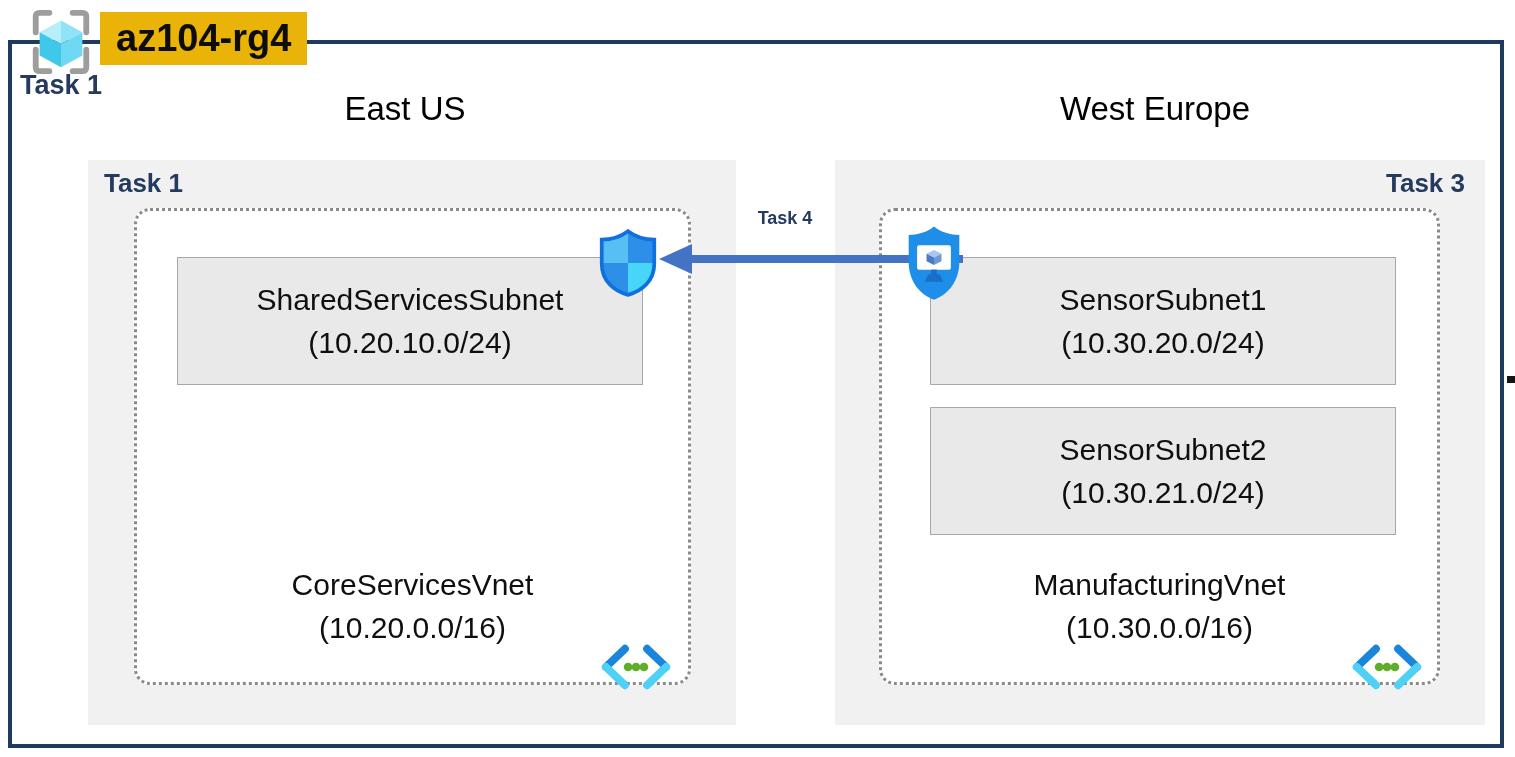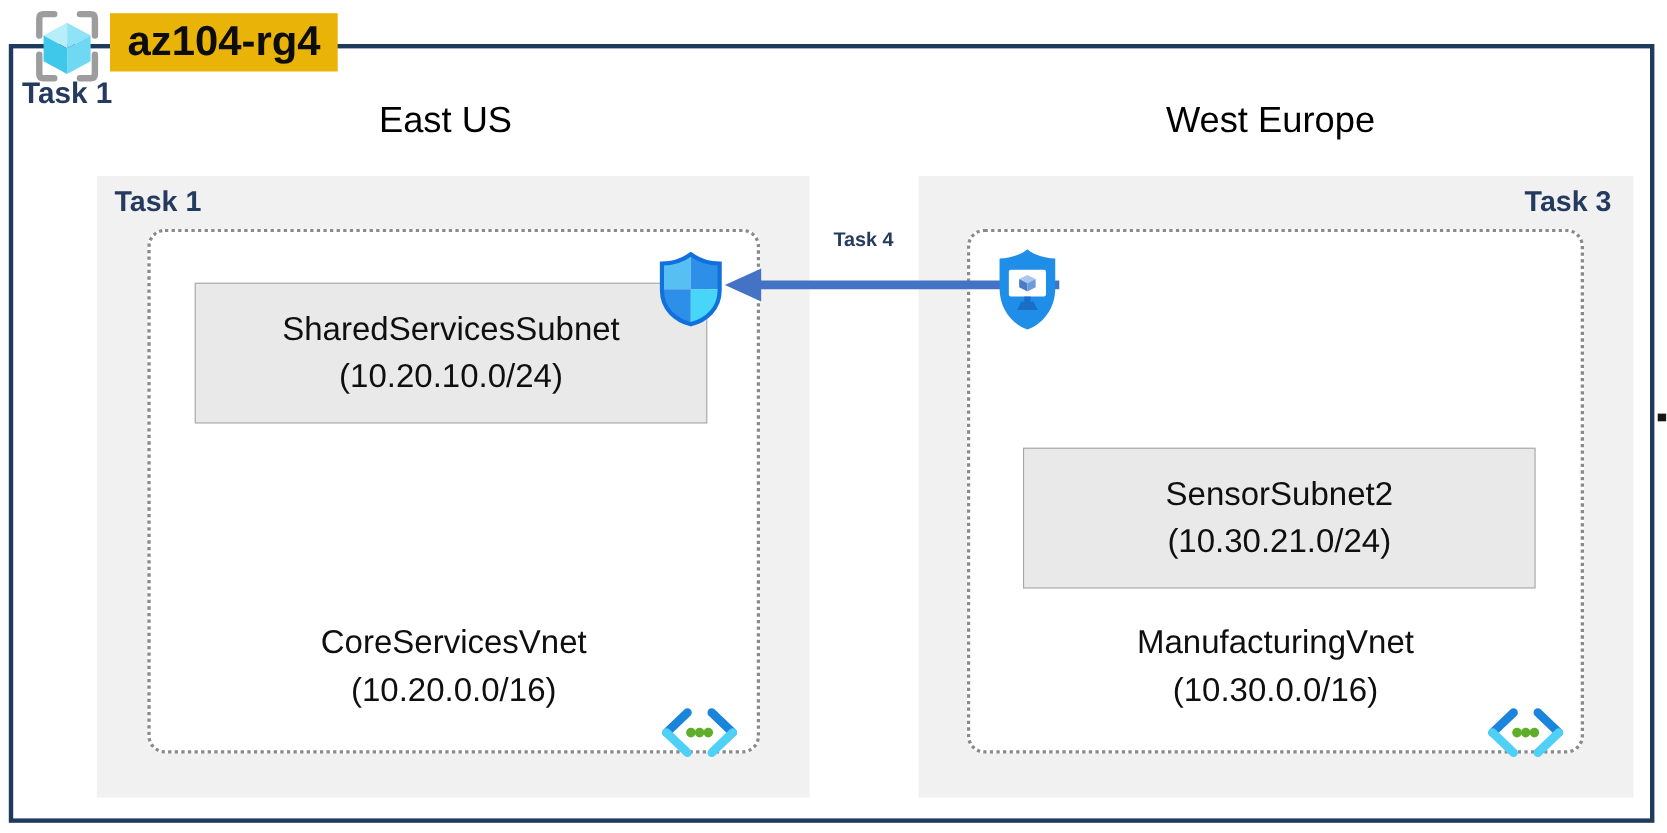--- a/index.html
+++ b/index.html
@@ -123,20 +123,24 @@
         <line x1="62" y1="8" x2="86" y2="31" stroke="#1b84db" stroke-width="10" stroke-linecap="round"></line>
         <line x1="86" y1="31" x2="62" y2="54" stroke="#4fd0f7" stroke-width="10" stroke-linecap="round"></line>
         <circle cx="38" cy="31" r="5.5" fill="#5fae2a"></circle>
         <circle cx="48" cy="31" r="5.5" fill="#5fae2a"></circle>
         <circle cx="58" cy="31" r="5.5" fill="#5fae2a"></circle>
       </svg>
     </div>
   </div>
 
   <div class="vnet-box vnet-right">
+    <div class="subnet subnet-1">
+      <span>SensorSubnet1</span>
+      <span>(10.30.20.0/24)</span>
+    </div>
     <div class="subnet subnet-2">
       <span>SensorSubnet2</span>
       <span>(10.30.21.0/24)</span>
     </div>
     <div class="vnet-label">
       <div>ManufacturingVnet</div>
       <div>(10.30.0.0/16)</div>
     </div>
     <div class="vnet-icon">
       <svg width="76" height="50" viewBox="0 0 96 62">

